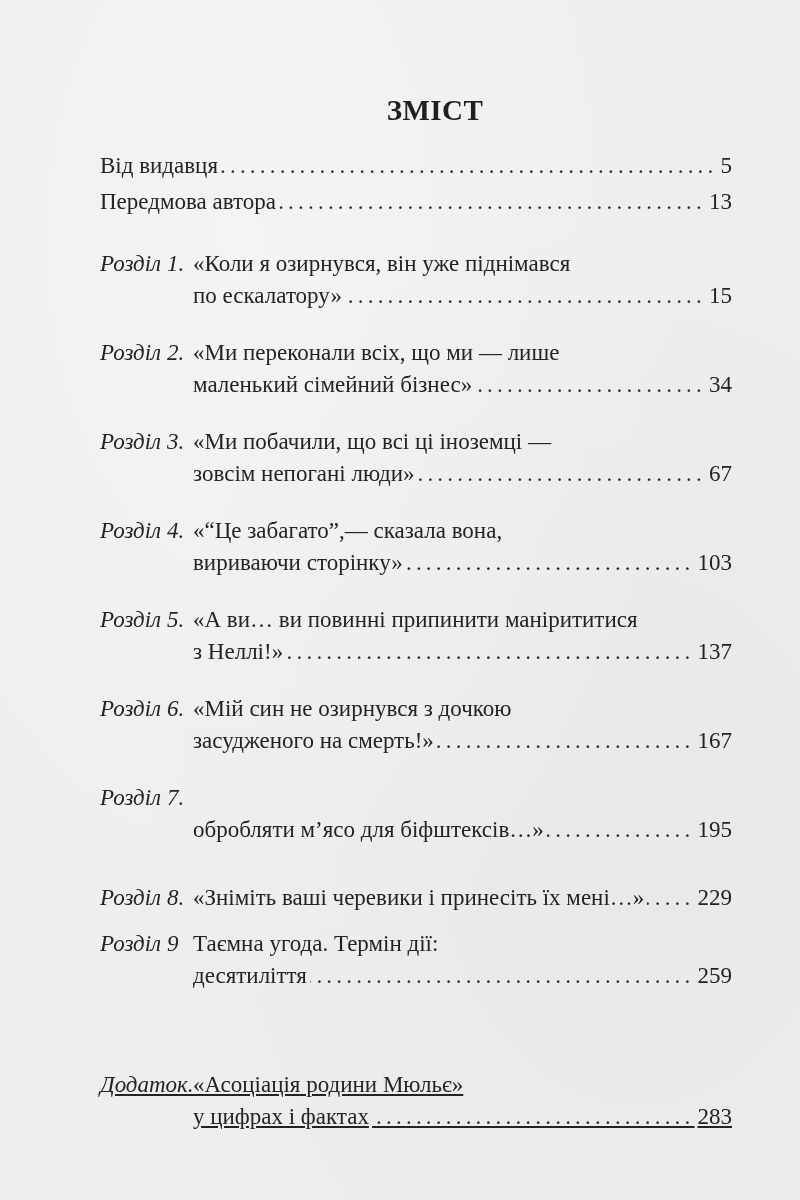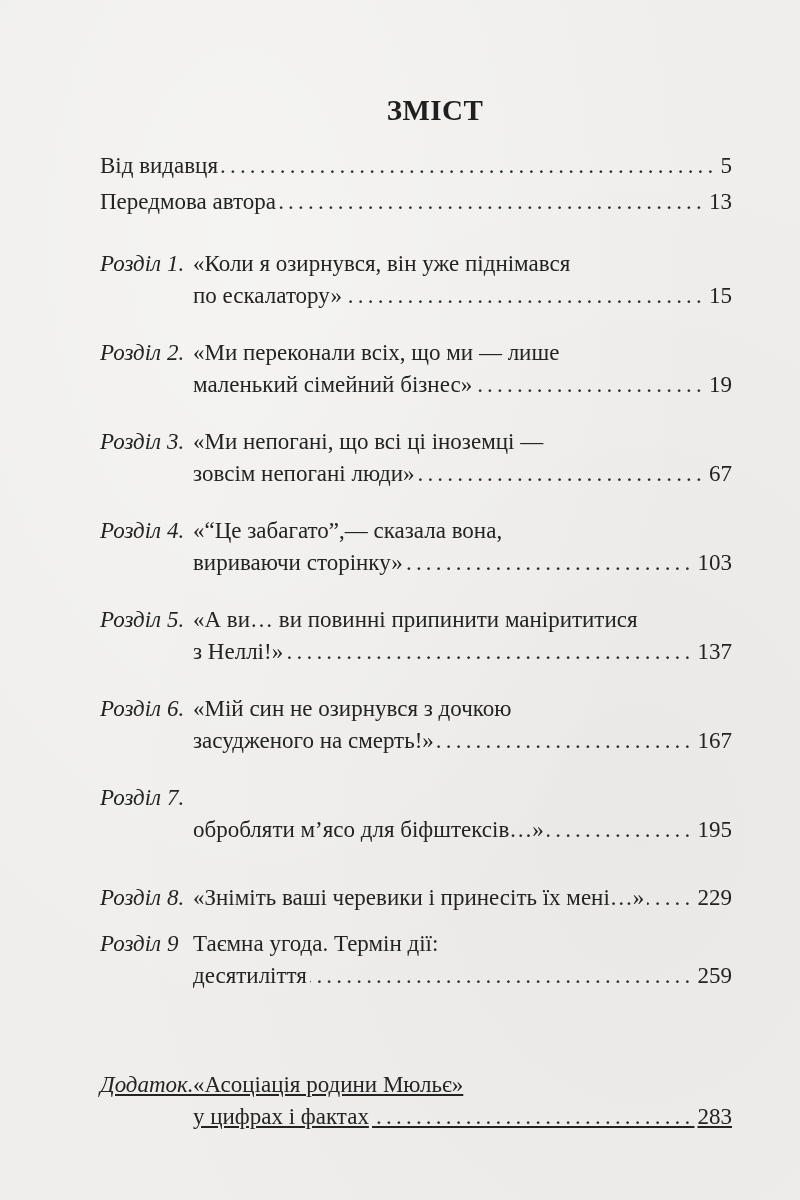--- a/index.html
+++ b/index.html
@@ -118,28 +118,28 @@
 
     <div class="entry" style="top:187px;">
       <div class="line">
         <span class="label">Розділ 2.</span>
         <span class="text-first">«Ми переконали всіх, що ми — лише</span>
       </div>
       <div class="line">
         <span class="indent"></span>
         <span class="text-first">маленький сімейний бізнес»</span>
         <span class="leader">..........................................................................................................</span>
-        <span class="page-num">19</span>
+        <span class="page-num">34</span>
       </div>
     </div>
 
     <div class="entry" style="top:276px;">
       <div class="line">
         <span class="label">Розділ 3.</span>
-        <span class="text-first">«Ми непогані, що всі ці іноземці —</span>
+        <span class="text-first">«Ми побачили, що всі ці іноземці —</span>
       </div>
       <div class="line">
         <span class="indent"></span>
         <span class="text-first">зовсім непогані люди»</span>
         <span class="leader">..........................................................................................................</span>
         <span class="page-num">67</span>
       </div>
     </div>
 
     <div class="entry" style="top:365px;">

